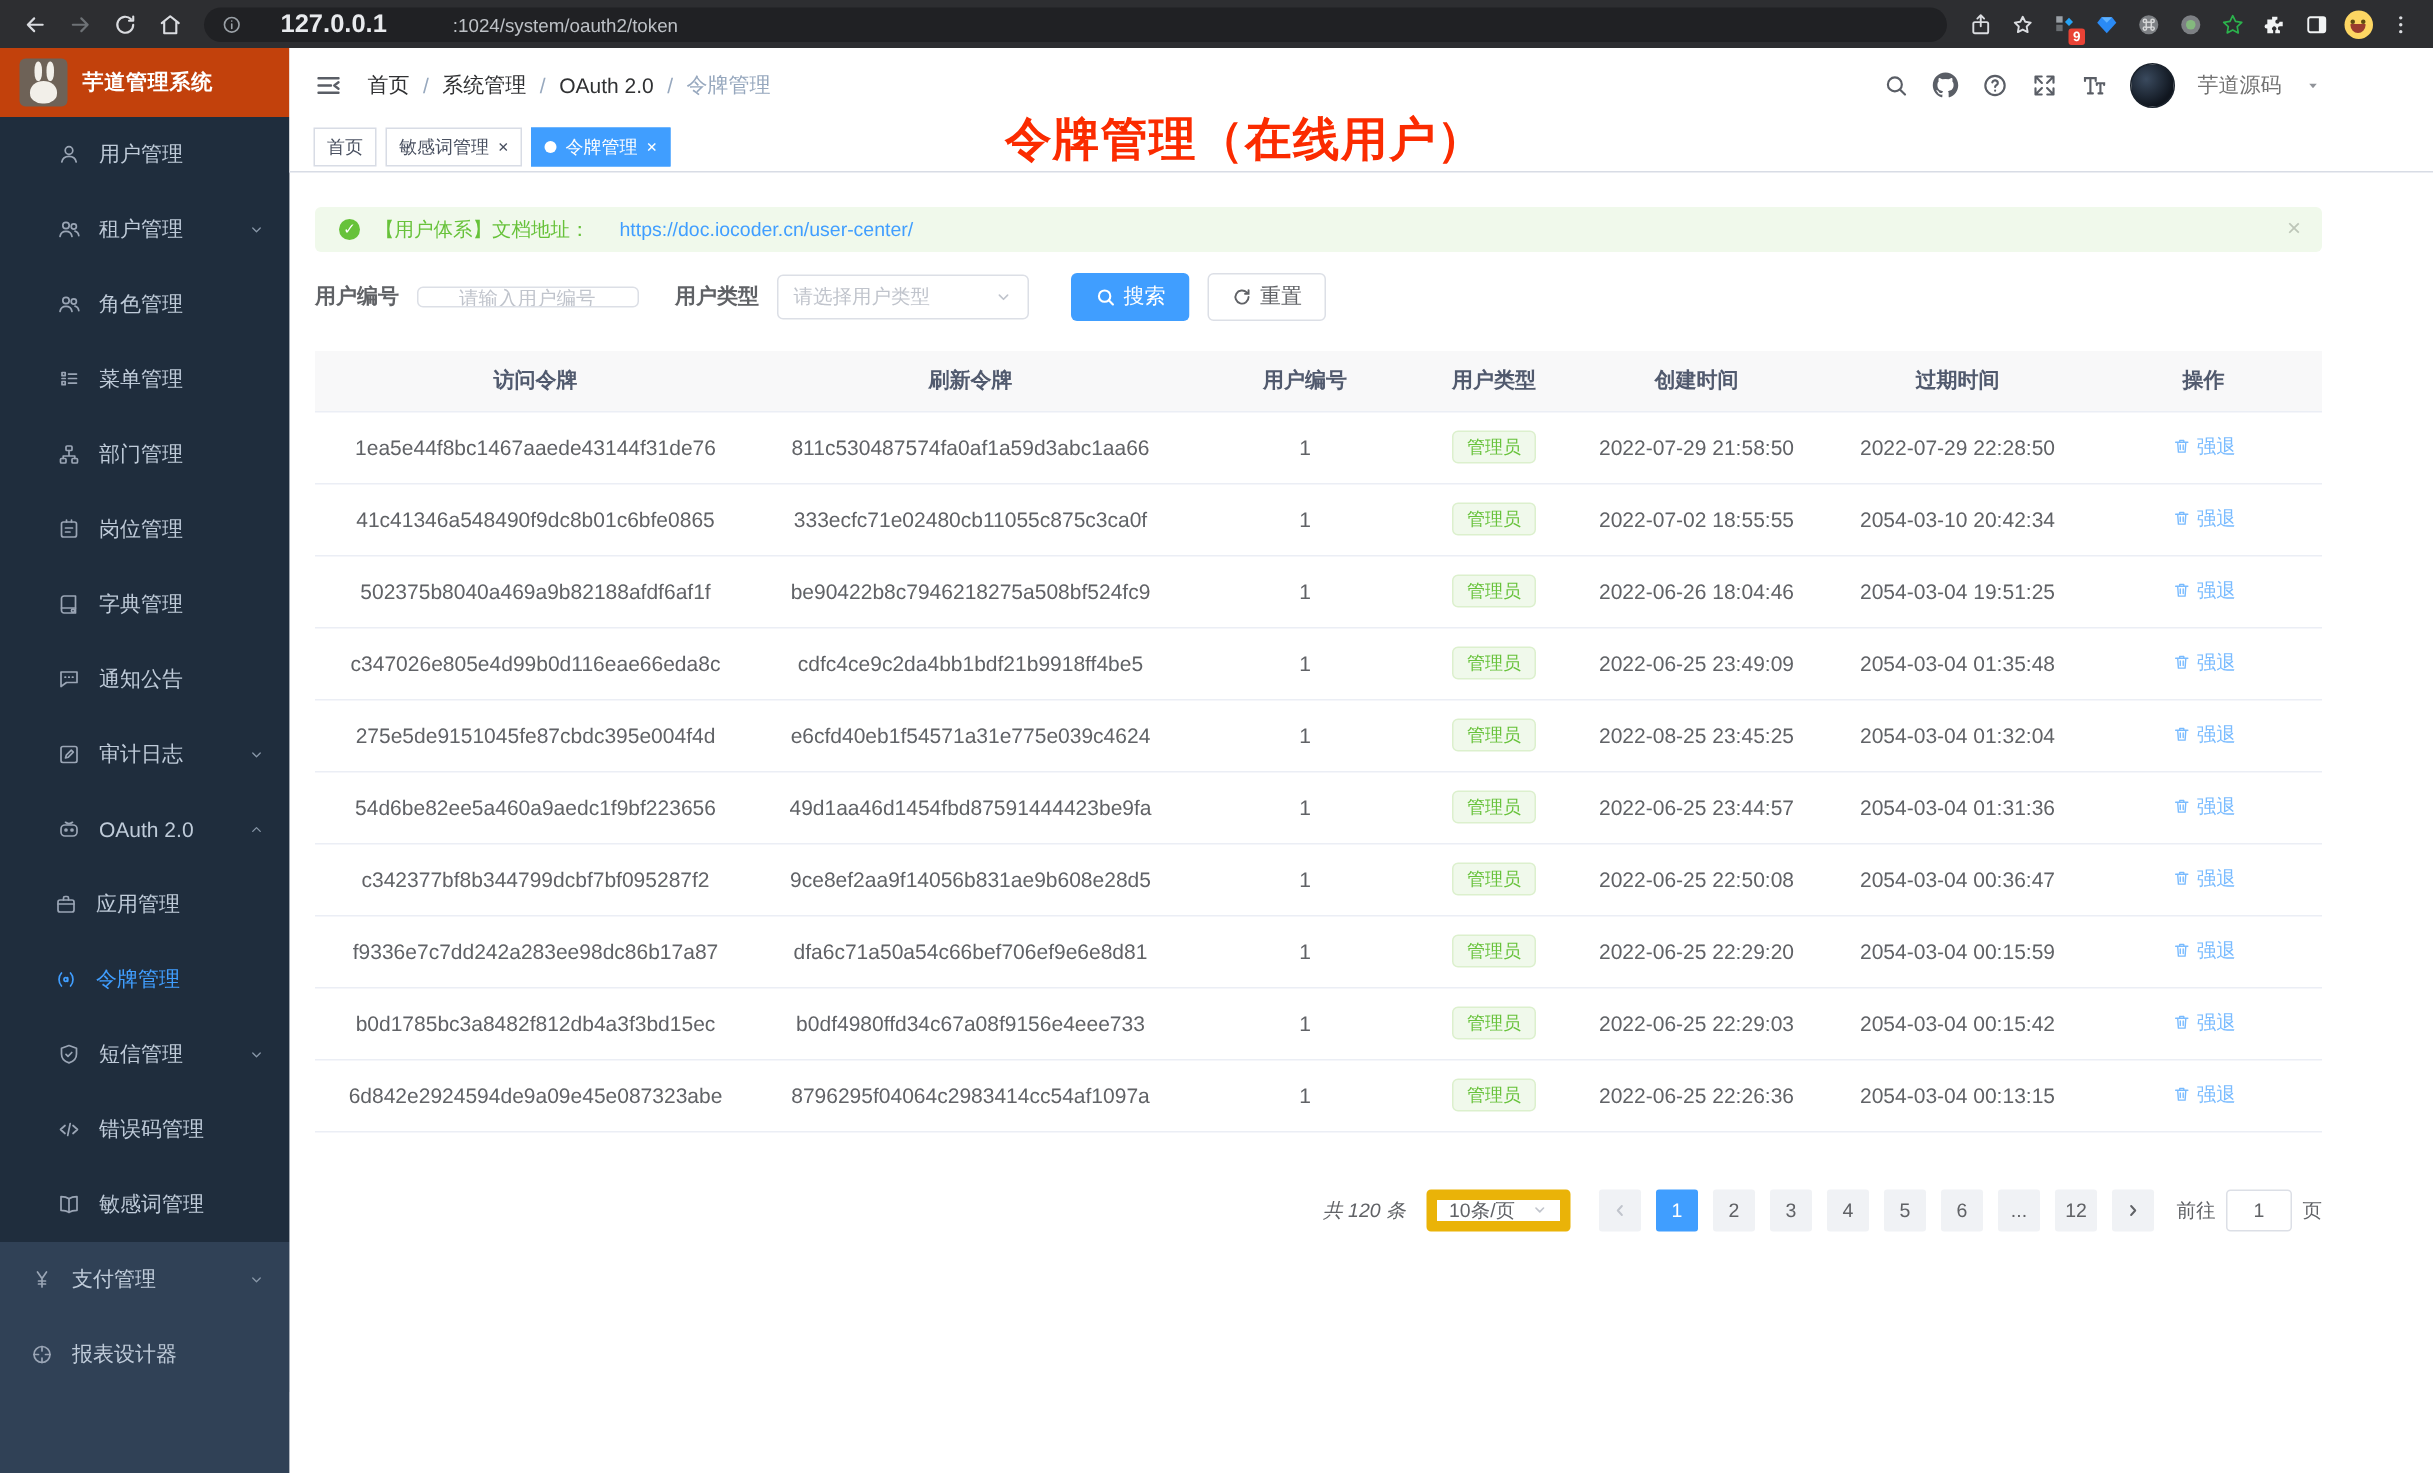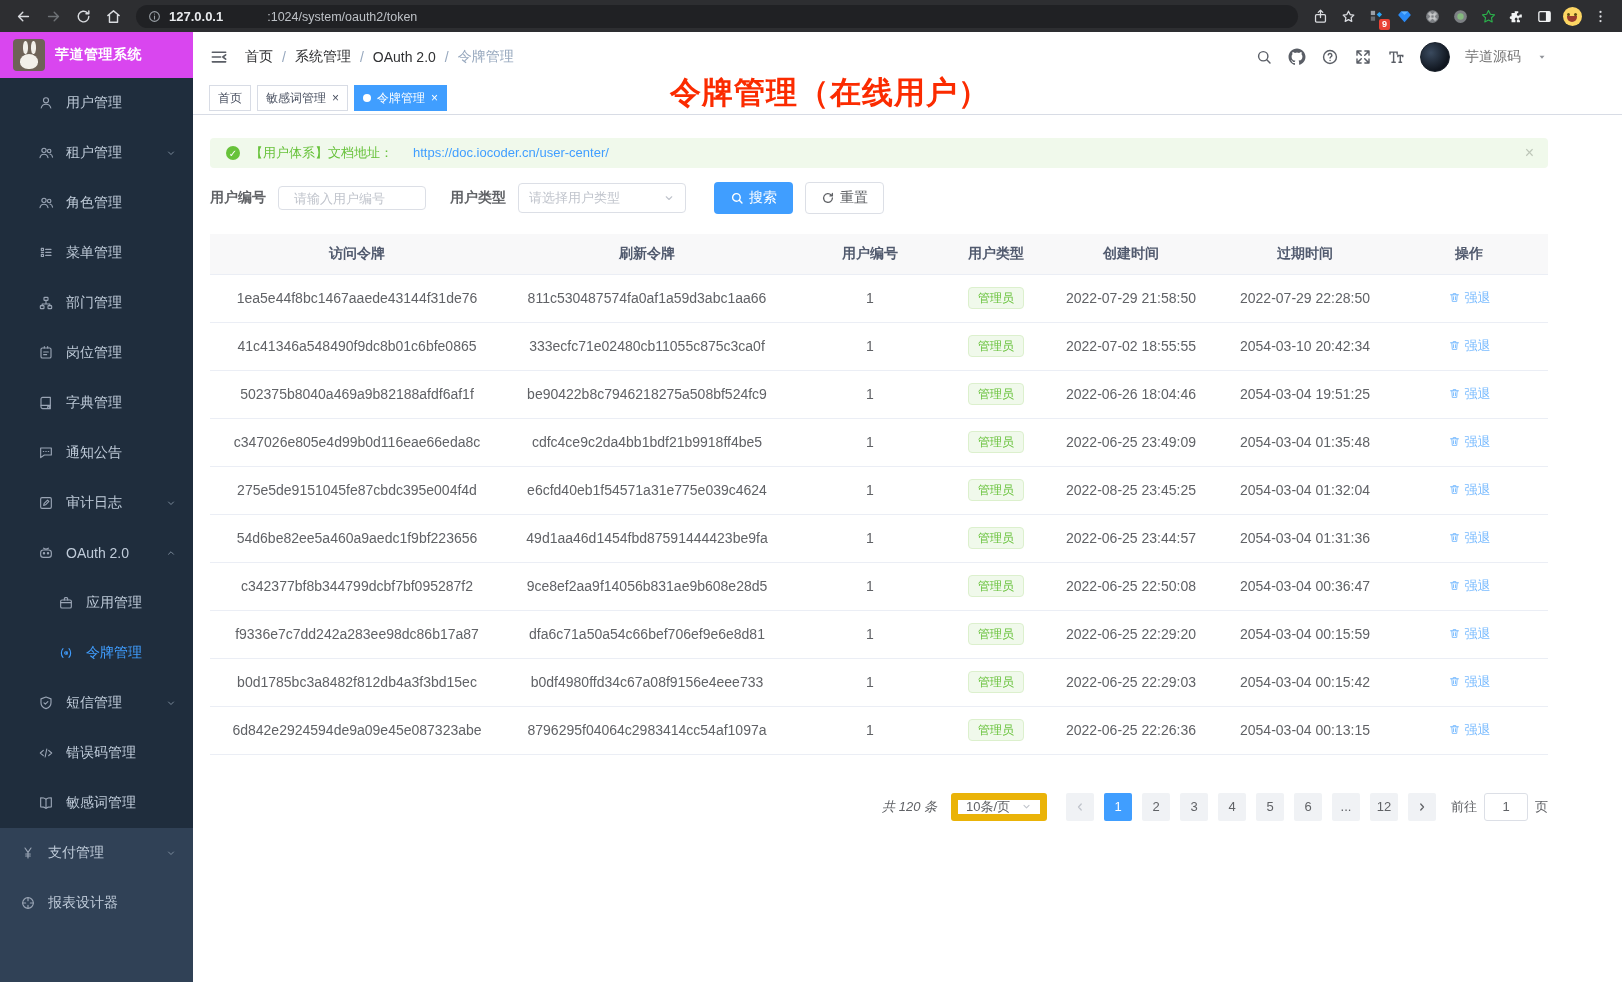--- a/index.html
+++ b/index.html
@@ -7,45 +7,45 @@
   body { font-family:"Liberation Sans","DejaVu Sans",sans-serif; background:#fff; font-size:14px; }
   .icon svg { display:block; }
 
   
   .browser-bar { height:32px; background:#2d2e31; display:flex; align-items:center; padding:0 8px; }
   .bicon { width:30px; height:28px; display:flex; align-items:center; justify-content:center; color:#dadce0; cursor:pointer; }
   .bicon svg { width:17px; height:17px; }
   .bicon.dim { color:#6e7276; }
   .url-pill { flex:1; height:23px; background:#202124; border-radius:12px; display:flex; align-items:center; padding:0 12px; margin:0 8px; gap:8px; min-width:0; }
   .url-pill .icon svg { width:13px; height:13px; color:#9aa0a6; }
-  .url-host { color:#e8eaed; font-size:13px; font-weight:700; }
+  .url-host { color:#e8eaed; font-size:17px; font-weight:700;margin-left:18px; }
   .url-rest { color:#bdc1c6; font-size:12.5px;margin-left:44px; }
   .browser-right { display:flex; align-items:center; }
   .extbtn { width:28px; height:28px; display:flex; align-items:center; justify-content:center; position:relative; cursor:pointer; color:#dadce0; }
   .extbtn svg { width:17px; height:17px; }
   .ext-badge { position:absolute; right:0px; bottom:0px; background:#e94235; color:#fff; font-size:9px; line-height:11px; padding:0 3px; border-radius:2px; font-weight:700; }
   .emoji-face { width:19px; height:19px; border-radius:50%; background:#fdd663; position:relative; }
   .emoji-face::before { content:""; position:absolute; top:6px; left:4.5px; width:3px; height:3px; border-radius:50%; background:#5f4b12; box-shadow:7px 0 0 #5f4b12; }
   .emoji-face::after { content:""; position:absolute; left:4.5px; top:9px; width:10px; height:6px; border-radius:0 0 10px 10px; background:#9a3b2e; }
 
   
   .app { display:flex; height:950px; }
   .sidebar { width:193px; flex-shrink:0; background:#304156; display:flex; flex-direction:column; }
-  .logo { height:46px; background:#d946ef; display:flex; align-items:center; padding-left:13px; gap:10px; cursor:pointer; }
+  .logo { height:46px; background:#c2410c; display:flex; align-items:center; padding-left:13px; gap:10px; cursor:pointer; }
   .logo-img { width:32px; height:32px; border-radius:4px; background:#6e6257; position:relative; overflow:hidden; flex-shrink:0; }
   .logo-img::before { content:""; position:absolute; bottom:2px; left:7px; width:18px; height:15px; background:#f2efe9; border-radius:50% 50% 45% 45%; }
   .logo-img::after { content:""; position:absolute; top:2px; left:10px; width:5px; height:13px; background:#f2efe9; border-radius:45%; box-shadow:8px 0 0 #f2efe9; }
   .logo-title { color:#fff; font-size:14px; font-weight:700; letter-spacing:.5px; }
   .menu { flex:1; background:#304156; }
   .menu-item { height:50px; display:flex; align-items:center; font-size:14px; color:#bfcbd9; position:relative; cursor:pointer; background:#1f2d3d; }
   .menu-item .icon { color:#9aa5b5; margin-right:12px; }
   .menu-item .icon svg { width:16px; height:16px; }
   .menu-item.lv1 { background:#304156; padding-left:20px; }
   .menu-item.lv2 { padding-left:38px; }
-  .menu-item.lv3 { padding-left:58px; }
+  .menu-item.lv3 { padding-left:36px; }
   .menu-item.active { color:#409eff; }
   .menu-item.active .icon { color:#409eff; }
   .menu-item .chevron { position:absolute; right:16px; margin:0; color:#8897a8; }
   .menu-item .chevron svg { width:12px; height:12px; }
 
   .main { flex:1; display:flex; flex-direction:column; position:relative; background:#fff; }
 
   
   .navbar { height:50px; display:flex; align-items:center; padding:0 16px; background:#fff; }
   .hamburger { color:#5a5e66; cursor:pointer; }
@@ -74,21 +74,21 @@
 
   
   .content { padding:23px 0 0 17px; width:1355px; position:relative; }
   .alert { width:1338px; height:30px; background:#f0f9eb; border-radius:4px; display:flex; align-items:center; padding:0 16px; gap:10px; font-size:13px; color:#67c23a; position:relative; }
   .alert-check { width:14px; height:14px; border-radius:50%; background:#67c23a; color:#fff; font-size:10px; display:flex; align-items:center; justify-content:center; flex-shrink:0; }
   .alert .link { color:#409eff; cursor:pointer; text-decoration:none;padding-left:20px; }
   .alert-close { position:absolute; right:14px; color:#bdc6b8; font-size:16px; cursor:pointer; }
 
   .filters { display:flex; align-items:center; margin-top:14px; }
   .flabel { font-weight:700; color:#606266; font-size:14px; margin-right:12px; }
-  .f-input { width:148px; height:24px; border:1px solid #dcdfe6; border-radius:4px; padding:0 15px; font-size:13px; color:#606266; outline:none; margin-right:24px; font-family:inherit; }
+  .f-input { width:148px; height:14px; border:1px solid #dcdfe6; border-radius:4px; padding:0 27px; font-size:13px; color:#606266; outline:none; margin-right:24px; font-family:inherit; }
   .f-input::placeholder { color:#c0c4cc; }
   .f-select { width:168px; height:30px; border:1px solid #dcdfe6; border-radius:4px; padding:0 10px; display:flex; align-items:center; justify-content:space-between; color:#c0c4cc; font-size:13px; margin-right:28px; cursor:pointer; }
   .f-select .chevron { color:#c0c4cc; }
   .f-select .chevron svg { width:12px; height:12px; }
   .btn { height:32px; border-radius:4px; display:inline-flex; align-items:center; gap:5px; font-size:14px; padding:0 15px; cursor:pointer; border:1px solid transparent; font-family:inherit; }
   .btn svg { width:14px; height:14px; }
   .btn-primary { background:#409eff; color:#fff; margin-right:12px; }
   .btn-plain { background:#fff; color:#606266; border-color:#dcdfe6; }
 
   

